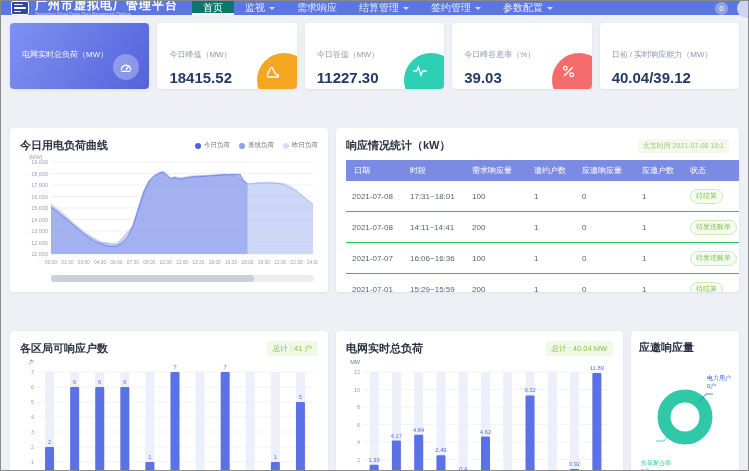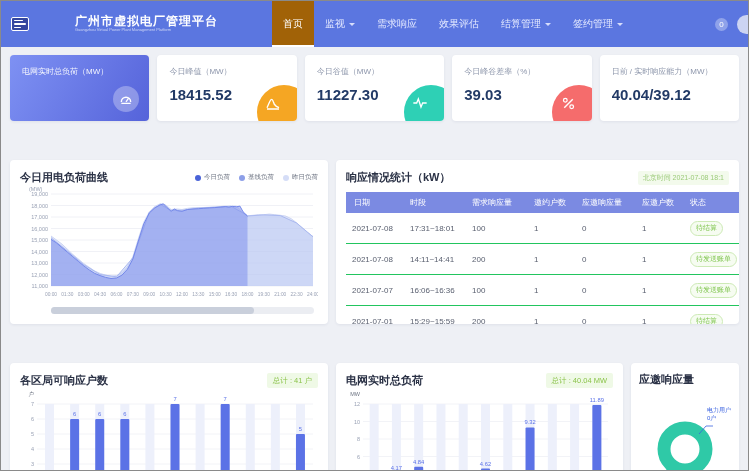--- a/index.html
+++ b/index.html
@@ -1,40 +1,40 @@
 <!DOCTYPE html>
 <html><head>
 <meta charset="utf-8">
 <style>
   html,body{margin:0;padding:0;background:#fff;}
   .frame{width:749px;height:471px;border:1px solid #8a8a8a;box-sizing:border-box;background:#eef0f5;
     overflow:hidden;font-family:"Liberation Sans","DejaVu Sans",sans-serif;position:relative;}
   
-  header{height:46px;background:#5b76e0;display:flex;align-items:center;padding:0 0 0 10px;gap:40px;}
+  header{height:14px;background:#5b76e0;display:flex;align-items:center;padding:0 0 0 10px;}
   .logo{width:18px;height:14px;border:1.5px solid #fff;border-radius:2px;display:flex;flex-direction:column;
     justify-content:center;gap:2px;padding:2px;box-sizing:border-box;background:#34469f;flex:none;}
   .logo i{display:block;height:1.5px;background:#fff;border-radius:1px;}
   .logo i:nth-child(1){width:9px;}.logo i:nth-child(2){width:12px;}.logo i:nth-child(3){width:7px;}
   .brand{margin-left:6px;line-height:1.1;flex:none;}
   .brand .t{font-size:12px;font-weight:bold;color:#fff;letter-spacing:1px;}
   .brand .s{font-size:4px;color:rgba(255,255,255,.65);}
   nav{display:flex;height:100%;margin-left:14px;}
   .nav-item{font-size:10px;color:#e4e9ff;padding:0 11px;display:flex;align-items:center;gap:4px;cursor:pointer;white-space:nowrap;}
-  .nav-item.active{background:#a16207;color:#fff;box-shadow:inset 0 -2px 0 #fff;}
+  .nav-item.active{background:#0f766e;color:#fff;box-shadow:inset 0 -2px 0 #fff;}
   .caret{width:0;height:0;border:3px solid transparent;border-top:3.5px solid #d7ddfb;margin-top:4px;}
   .nav-right{margin-left:auto;display:flex;align-items:center;gap:9px;}
   .notif{width:13px;height:13px;border-radius:50%;background:rgba(255,255,255,.32);color:#fff;font-size:8px;
     display:flex;align-items:center;justify-content:center;cursor:pointer;}
   .avatar{width:19px;height:19px;border-radius:50%;background:#ccd4f2;margin-right:-8px;cursor:pointer;}
   
   main{padding:8px 9px;}
   .kpi-row{display:flex;gap:8px;}
   .kpi{flex:1;height:66px;background:#fff;border-radius:4px;position:relative;overflow:hidden;
     padding:11px 12px;box-sizing:border-box;box-shadow:0 1px 3px rgba(30,40,90,.07);}
-  .kpi .label{font-size:8px;color:#8d96ab;white-space:nowrap;}
+  .kpi .label{font-size:8px;color:#8d96ab;white-space:nowrap;margin-top:15px;}
   .kpi .value{font-size:15px;font-weight:bold;color:#223a66;margin-top:9px;}
   .kpi.primary{background:linear-gradient(120deg,#7e91f3,#5563da);}
   .kpi.primary .label{color:rgba(255,255,255,.92);}
   .kpi.primary .value{color:#fff;}
   .icon-wedge{position:absolute;width:54px;height:54px;border-radius:50%;right:-14px;bottom:-18px;}
   .icon-wedge svg{position:absolute;left:8px;top:10px;}
   .icon-circle{position:absolute;right:10px;bottom:9px;width:26px;height:26px;border-radius:50%;
     background:rgba(255,255,255,.3);display:flex;align-items:center;justify-content:center;}
   .panel{background:#fff;border-radius:4px;padding:10px;box-sizing:border-box;box-shadow:0 1px 3px rgba(30,40,90,.07);margin-top:31px;}
   .mid-row{display:flex;gap:8px;margin-top:8px;}
@@ -84,28 +84,29 @@
           <span>首页</span>
         </div>
       <div class="nav-item">
           <span>监视</span>
           <span class="caret"></span>
         </div>
       <div class="nav-item">
           <span>需求响应</span>
         </div>
       <div class="nav-item">
-          <span>效果评估</span>
-        </div>
-      <div class="nav-item">
           <span>结算管理</span>
           <span class="caret"></span>
         </div>
       <div class="nav-item">
           <span>签约管理</span>
+          <span class="caret"></span>
+        </div>
+      <div class="nav-item">
+          <span>参数配置</span>
           <span class="caret"></span>
         </div>
     </nav>
     <div class="nav-right">
       <div class="notif">0</div>
       <div class="avatar"></div>
     </div>
   </header>
 
   <main>

